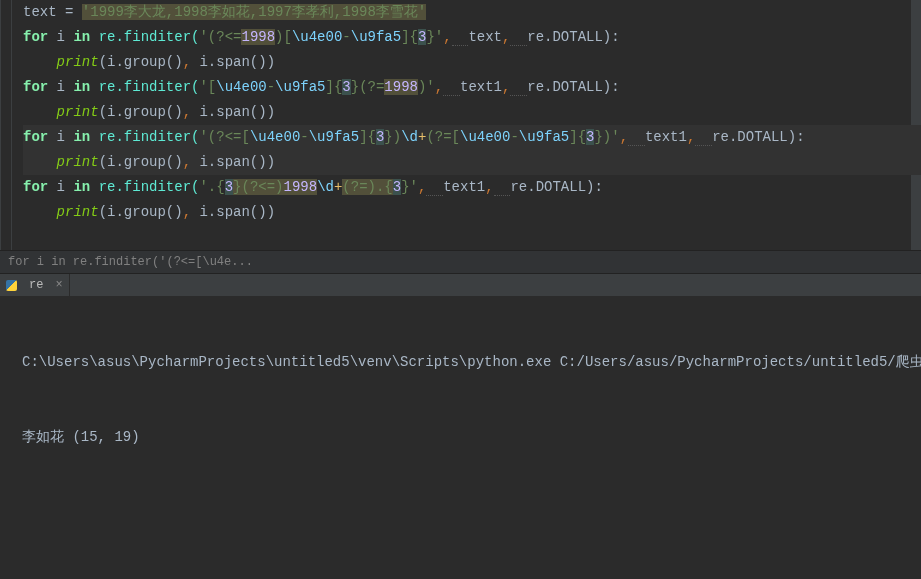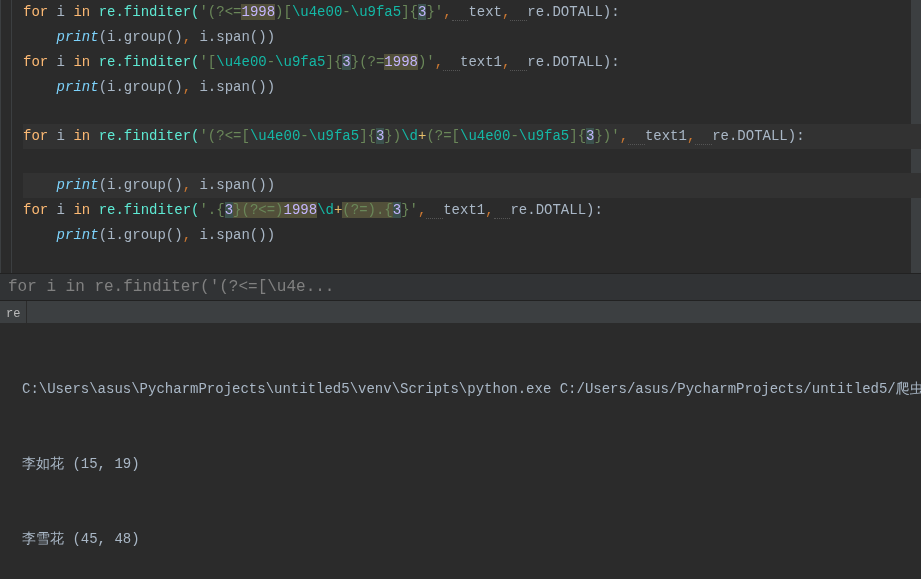--- a/index.html
+++ b/index.html
@@ -21,61 +21,60 @@
   }
   .gutter-border {
     position: absolute;
     left: 10px;
     top: 0;
     bottom: 0;
     width: 1px;
     background: #3c3f41;
   }
   .code-line { white-space: pre; position: relative; }
-  .code-line.hl { background: #323232; margin-top: 24px; }
-  .kw { color: #fdba74; font-weight: normal; }
+  .code-line.hl { background: #323232; }
+  .kw { color: #86efac; font-weight: bold; }
   .id { color: #a9b7c6; }
   .fn-call { color: #5eead4; }
   .str { color: #6A8759; }
   .num { color: #c4b5fd; }
-  .esc { color: #14b8a6; }
+  .esc { color: #7dd3fc; }
   .warn { background: #52503a; }
   .regex-grp { background: #3b514d; }
   .regex-br { color: #e8bf6a; }
-  .builtin { font-style: italic; color: #7dd3fc; font-family: Liberation Mono, monospace; }
+  .builtin { font-style: italic; color: #84cc16; font-family: Liberation Mono, monospace; }
   .comma { color: #cc7832; }
   .squiggle {
     border-bottom: 1px dotted #555;
   }
 
   .breadcrumb {
     background: #313335;
     color: #808080;
-    font-size: 16px;
+    font-size: 12px;
     padding: 4px 8px;
     border-top: 1px solid #222;
     border-bottom: 1px solid #222;
   }
 
   .tab-bar {
     background: #3c3f41;
     display: flex;
     align-items: center;
     height: 22px;
     font-size: 12px;
   }
   .tab {
     display: flex;
     align-items: center;
-    gap: 4px;
+    gap: 12px;
     padding: 2px 6px;
     color: #bbb;
     border-right: 1px solid #2b2b2b;
     height: 100%;
-    flex-direction: column;
   }
   .tab-py-icon {
     width: 11px; height: 11px;
     background: linear-gradient(135deg,#3573a5 50%,#ffd43b 50%);
     border-radius: 2px;
   }
   .tab-close { color: #888; font-size: 12px; cursor: pointer; }
 
   .console {
     background: #2b2b2b;
@@ -92,20 +91,21 @@
     background: #3c3f41;
   }
 </style>
 </head>
 <body>
 
 <div class="code-pane">
   <div class="gutter-border"></div>
   <div class="scrollbar-v"></div>
 
+  <div class="code-line"><span class="id">text</span><span class="id"> = </span><span class="str warn">'1999李大龙,1998李如花,1997李孝利,1998李雪花'</span></div>
 
 
   <div class="code-line"><span class="kw">for</span><span> i </span><span class="kw">in</span><span class="fn-call"> re.finditer(</span><span class="str">'(?&lt;=</span><span class="num warn">1998</span><span class="str">)[</span><span class="esc">\u4e00</span><span class="str">-</span><span class="esc">\u9fa5</span><span class="str">]{</span><span class="num regex-grp">3</span><span class="str">}'</span><span class="comma">,</span><span class="squiggle">  </span><span>text</span><span class="comma">,</span><span class="squiggle">  </span><span>re.DOTALL):</span></div>
 
   <div class="code-line">    <span class="builtin">print</span><span>(i.group()</span><span class="comma">, </span><span>i.span())</span></div>
 
   <div class="code-line"><span class="kw">for</span><span> i </span><span class="kw">in</span><span class="fn-call"> re.finditer(</span><span class="str">'[</span><span class="esc">\u4e00</span><span class="str">-</span><span class="esc">\u9fa5</span><span class="str">]{</span><span class="num regex-grp">3</span><span class="str">}(?=</span><span class="num warn">1998</span><span class="str">)'</span><span class="comma">,</span><span class="squiggle">  </span><span>text1</span><span class="comma">,</span><span class="squiggle">  </span><span>re.DOTALL):</span></div>
 
   <div class="code-line">    <span class="builtin">print</span><span>(i.group()</span><span class="comma">, </span><span>i.span())</span></div>
 
@@ -128,21 +128,20 @@
   <div class="tab">
     <span class="tab-py-icon"></span>
     <span>re</span>
     <span class="tab-close">×</span>
   </div>
 </div>
 
 <div class="console">
   <div class="out">C:\Users\asus\PycharmProjects\untitled5\venv\Scripts\python.exe C:/Users/asus/PycharmProjects/untitled5/爬虫/爬虫</div>
   <div class="out">李如花 (15, 19)</div>
-  <div class="out">李雪花 (45, 48)</div>
   
   
   
   
   
   
   
   
   
 </div>

